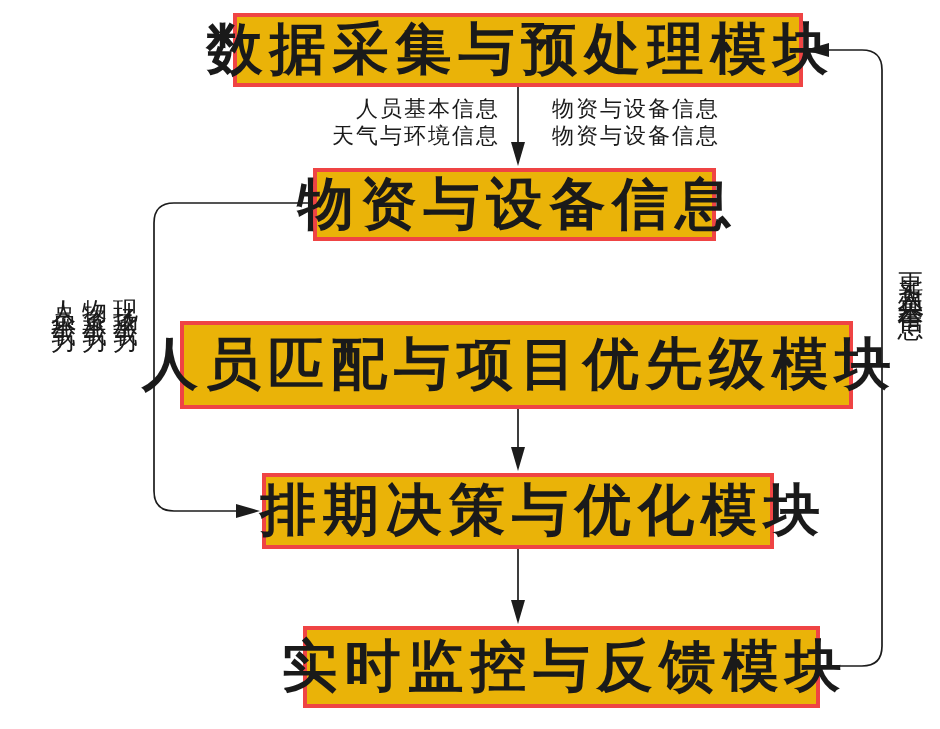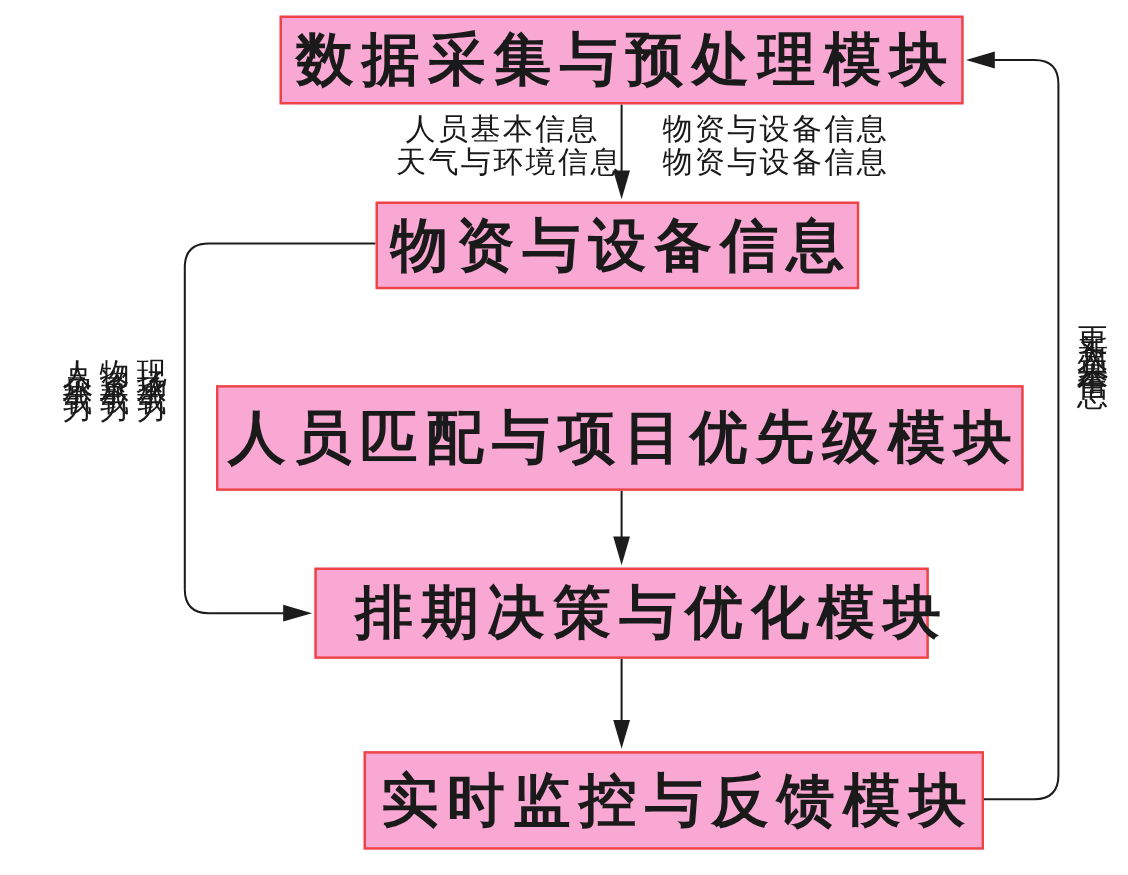--- a/index.html
+++ b/index.html
@@ -12,41 +12,41 @@
     color: #1a1a1a;
     overflow: hidden;
   }
   svg.connectors {
     position: absolute;
     left: 0; top: 0;
     width: 940px; height: 729px;
   }
   .box {
     position: absolute;
-    border: 2px solid #ef4444;
-    background: #f9a8d4;
+    border: 4px solid #ef4444;
+    background: #eab308;
     display: flex;
     align-items: center;
     justify-content: center;
-    font-size: 48px;
+    font-size: 56px;
     font-weight: 600;
     letter-spacing: 7px;
     white-space: nowrap;
     box-sizing: border-box;
     text-indent: 7px; 
   }
   .box-data-collection { left: 233px; top: 13px;  width: 570px; height: 74px; }
   .box-capacity       { left: 313px; top: 168px; width: 403px; height: 73px; }
   .box-matching       { left: 180px; top: 321px; width: 673px; height: 88px; }
   .box-scheduling     { left: 262px; top: 473px; width: 512px; height: 76px; padding-left: 44px; }
   .box-monitoring     { left: 258px; top: 626px; width: 517px; height: 82px; margin-left: 45px; }
 
   .edge-labels {
     position: absolute;
-    font-size: 25px;
+    font-size: 22px;
     line-height: 27px;
     letter-spacing: 2px;
     white-space: nowrap;
   }
   .edge-labels-left  { left: 330px; top: 95px; width: 170px; text-align: right; }
   .edge-labels-right { left: 552px; top: 95px; text-align: left; }
 
   .vtext {
     position: absolute;
     writing-mode: vertical-rl;

